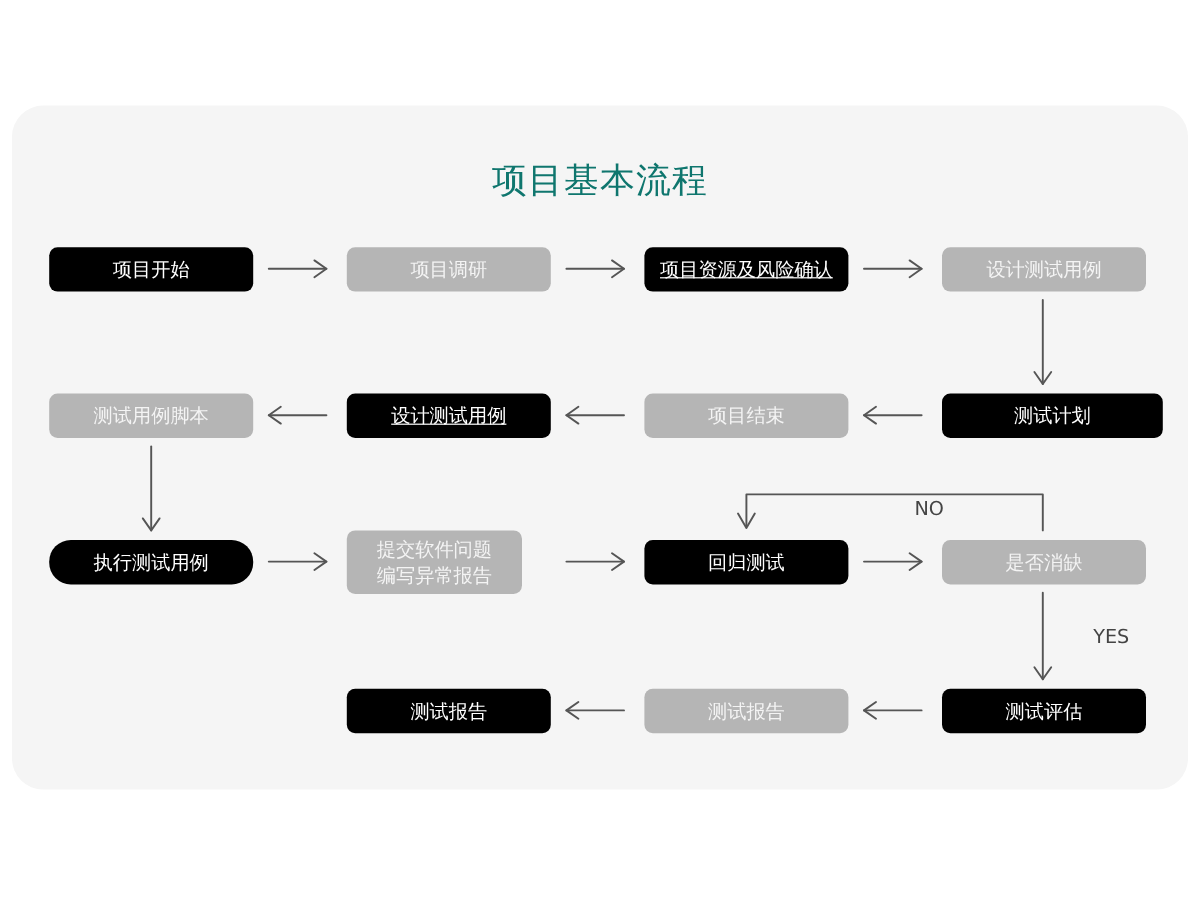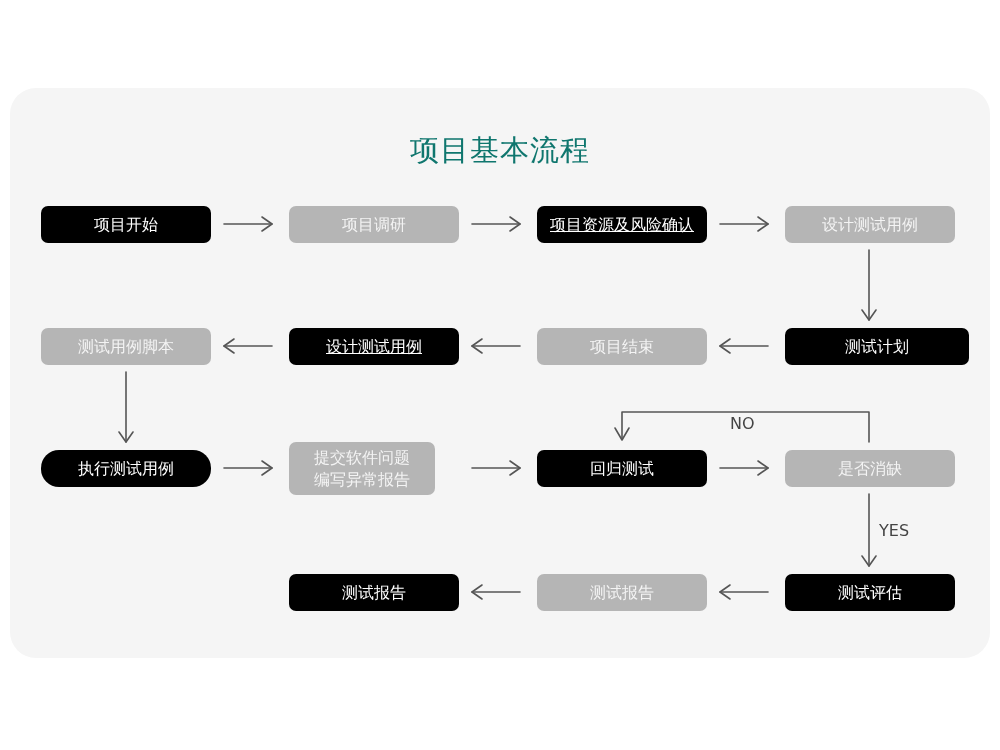--- a/index.html
+++ b/index.html
@@ -72,20 +72,21 @@
   .node.gray {
     background: #b5b5b5;
     color: #f4f4f4;
   }
 
   .edge-label {
     position: absolute;
     font-size: 16px;
     color: #444444;
     white-space: nowrap;
+    margin-left: 32px;
   }
 </style>
 </head>
 <body>
 
 <div id="stage">
 
   <div id="panel"></div>
 
   <div id="title">项目基本流程</div>

